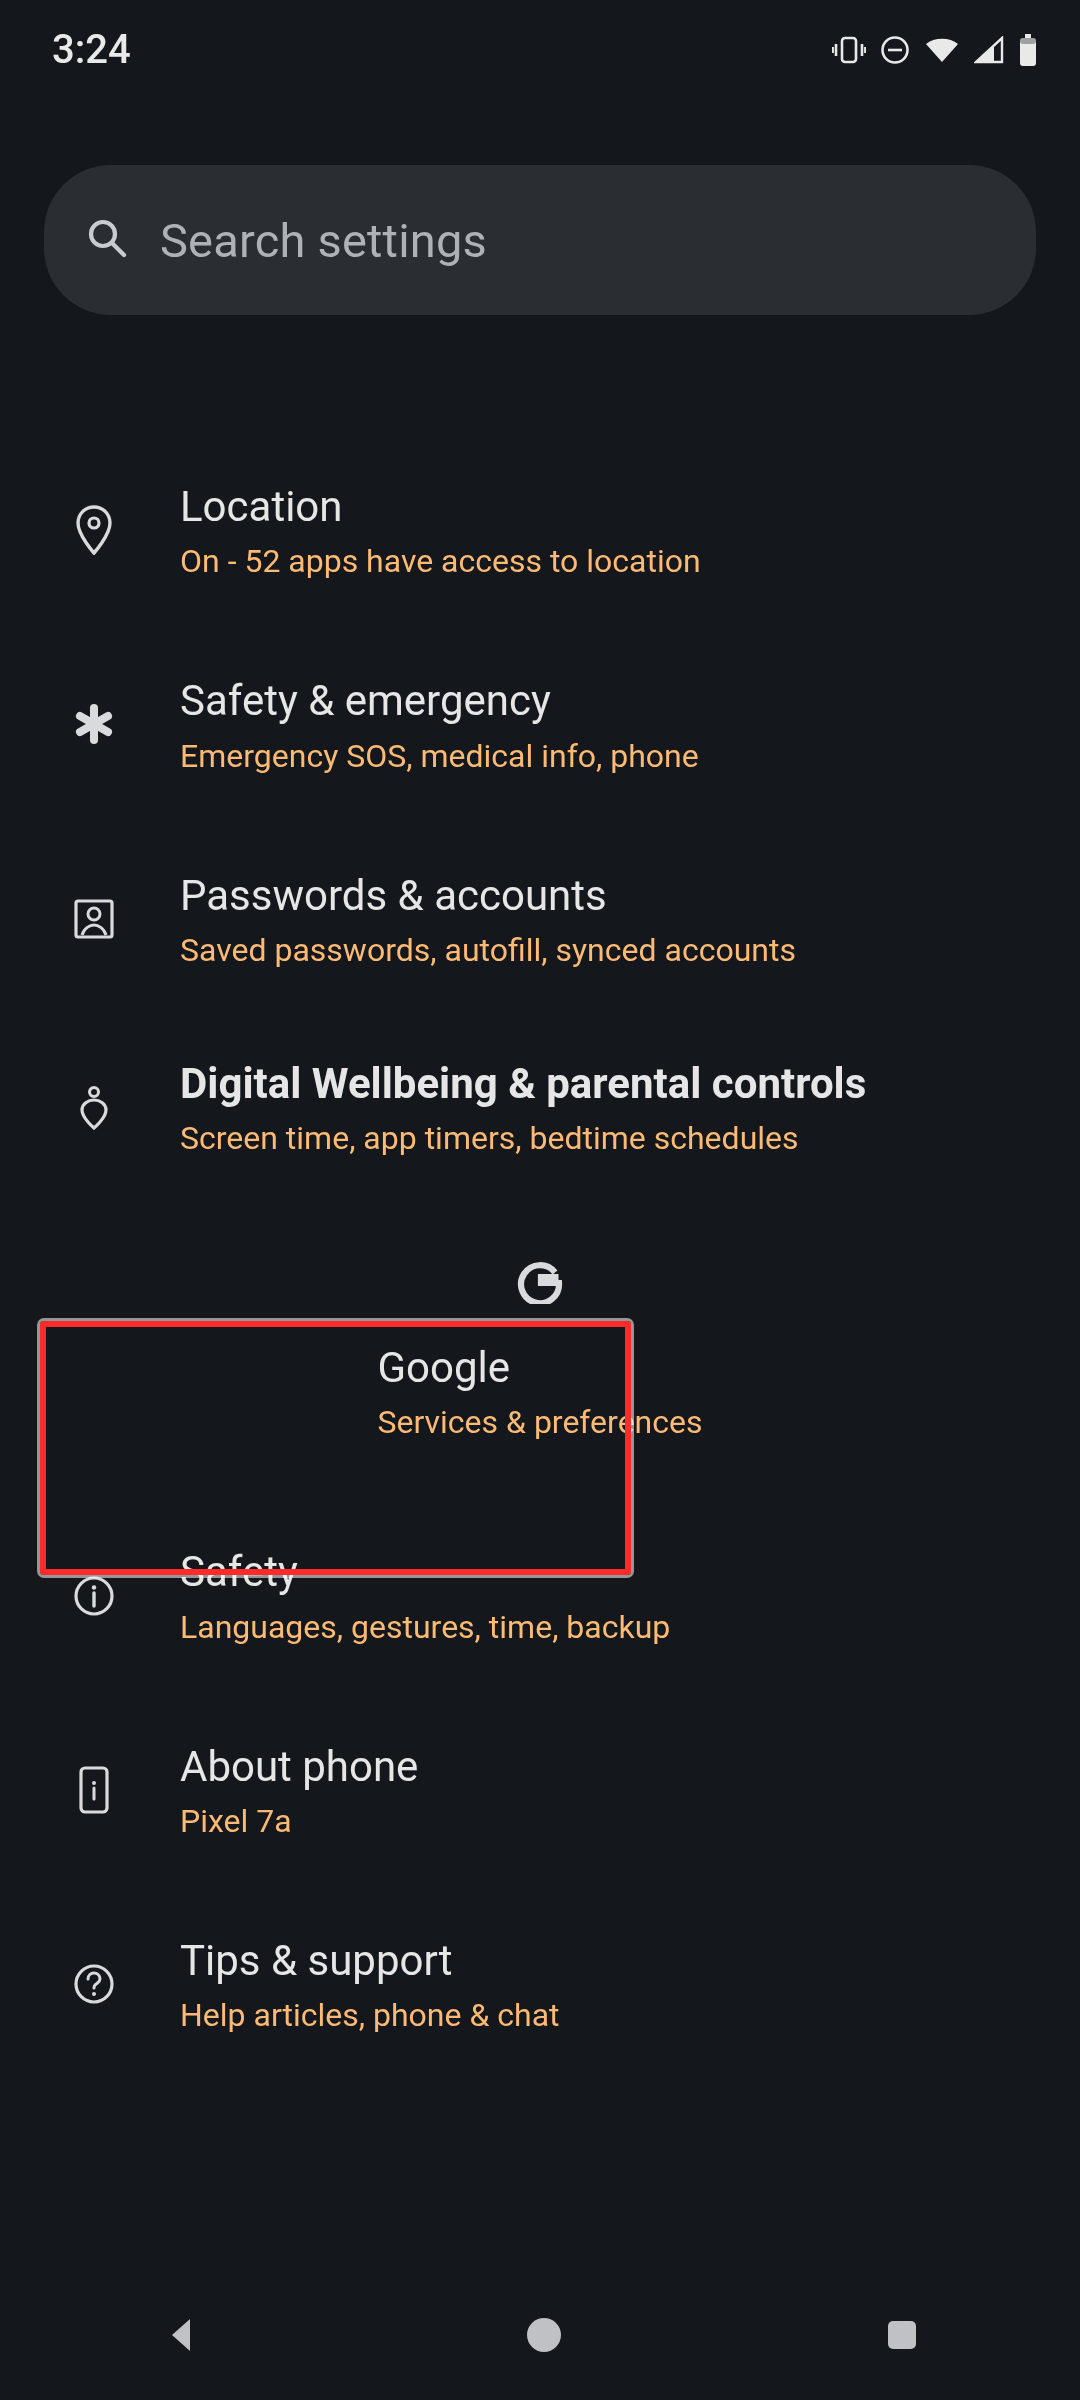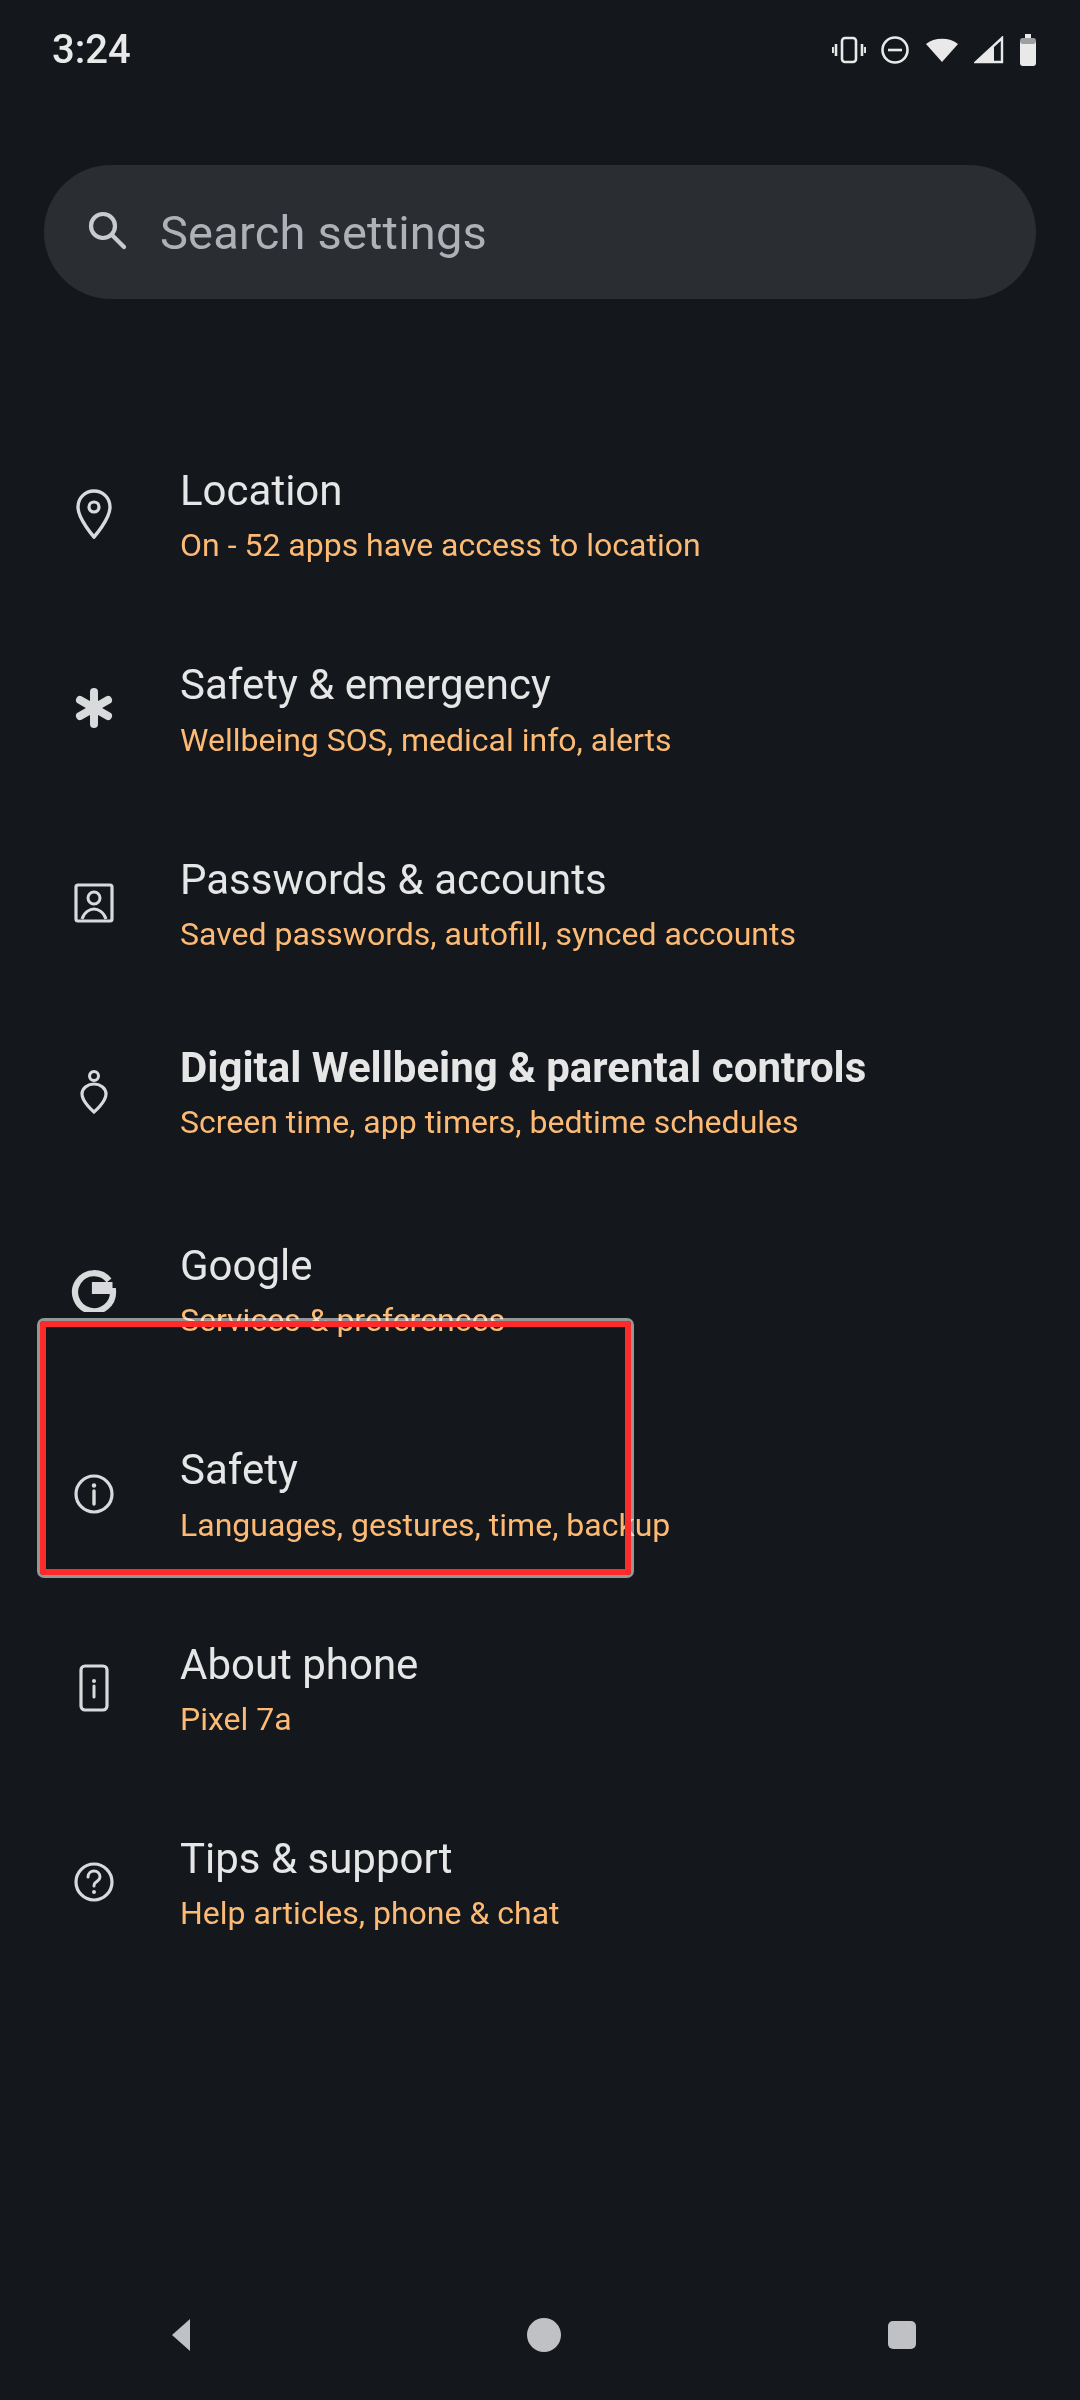--- a/index.html
+++ b/index.html
@@ -22,21 +22,21 @@
       font-size: 40px;
       font-weight: 500;
       color: #e9e9e9;
     }
     .status-right { display: flex; gap: 14px; align-items: center; }
     .status-right svg { display: block; }
 
     
     .search-pill {
       margin: 70px 44px 0 44px;
-      height: 134px;
+      height: 150px;
       border-radius: 67px;
       background: #2a2e33;
       display: flex;
       align-items: center;
       padding: 0 40px;
       gap: 30px;
     }
     .search-pill svg { flex: 0 0 auto; }
     .search-placeholder {
       font-size: 47px;
@@ -173,21 +173,21 @@
           <g stroke="#d9dadc" stroke-width="8" stroke-linecap="round">
             <line x1="21" y1="5" x2="21" y2="37"></line>
             <line x1="7" y1="13" x2="35" y2="29"></line>
             <line x1="35" y1="13" x2="7" y2="29"></line>
           </g>
         </svg>
       </span>
     </div>
     <div class="text-col">
       <div class="title">Safety &amp; emergency</div>
-      <div class="subtitle">Wellbeing SOS, medical info, alerts</div>
+      <div class="subtitle">Emergency SOS, medical info, phone</div>
     </div>
   </div>
 
   <div class="row">
     <div class="icon-col">
       <span>
         <svg width="44" height="44" viewBox="0 0 44 44">
           <rect x="4" y="4" width="36" height="36" rx="2" fill="none" stroke="#d9dadc" stroke-width="3.2"></rect>
           <circle cx="22" cy="17" r="6" fill="none" stroke="#d9dadc" stroke-width="3"></circle>
           <path d="M10 38c2-7 8-10 12-10s10 3 12 10" fill="none" stroke="#d9dadc" stroke-width="3"></path>
@@ -208,21 +208,21 @@
           <path d="M20 16c-6 0-12 4-12 10 0 8 12 18 12 18s12-10 12-18c0-6-6-10-12-10z" fill="none" stroke="#d9dadc" stroke-width="3.2"></path>
         </svg>
       </span>
     </div>
     <div class="text-col">
       <div class="title">Digital Wellbeing &amp; parental controls</div>
       <div class="subtitle">Screen time, app timers, bedtime schedules</div>
     </div>
   </div>
 
-  <div class="row" style="padding-top:58px;padding-bottom:58px;">
+  <div class="row" style="padding-top:58px;padding-bottom:58px;flex-direction:column;">
     <div class="icon-col">
       <span>
         <svg width="46" height="46" viewBox="0 0 46 46">
           <path d="M23 4a19 19 0 1 0 18.6 23H24v-7h18.4A19 19 0 0 0 23 4z" fill="none"></path>
           <path d="M38 14.5A19 19 0 1 0 42 25H24v-6h17.5" fill="none" stroke="#d9dadc" stroke-width="6.2" stroke-linecap="butt"></path>
         </svg>
       </span>
     </div>
     <div class="text-col">
       <div class="title">Google</div>

